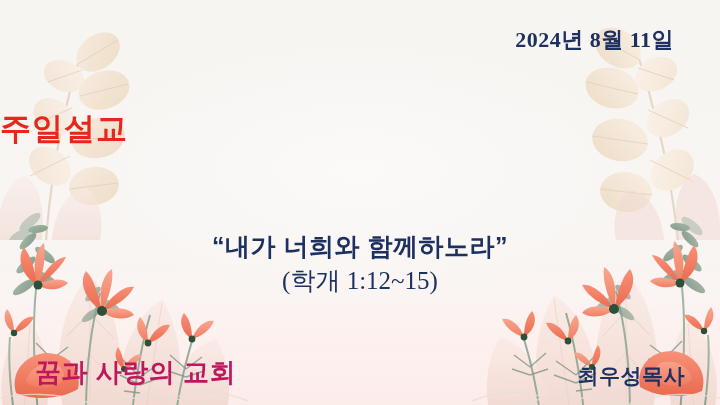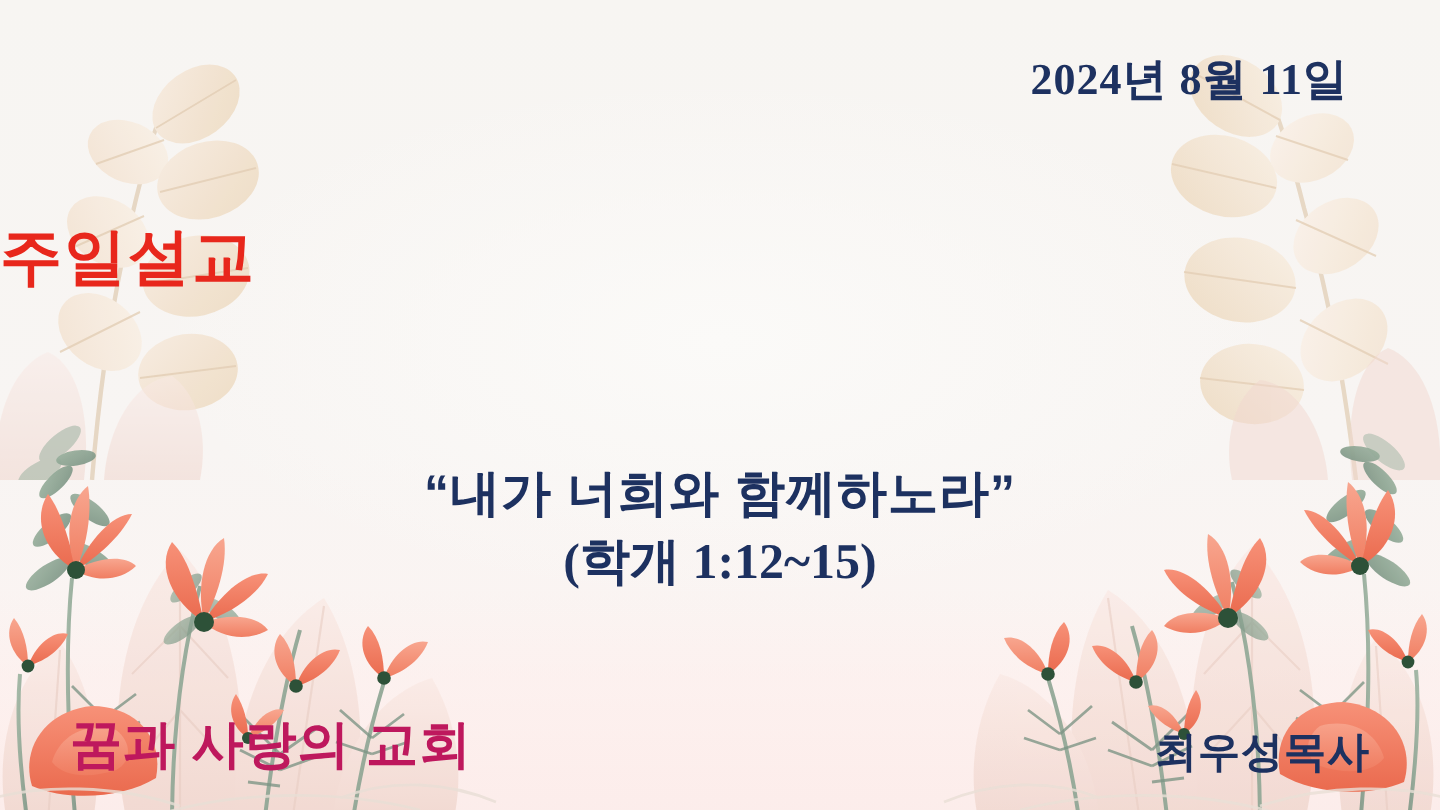--- a/index.html
+++ b/index.html
@@ -77,21 +77,21 @@
     white-space: nowrap;
     margin-top: 40px;
   }
   #scripture-ref {
     position: absolute;
     left: 0; right: 0;
     top: 264px;
     text-align: center;
     font-family: "Liberation Serif", serif;
     font-size: 25px;
-    font-weight: bold;
+    font-weight: normal;
     color: #1d3160;
   }
   #church-name {
     position: absolute;
     left: 35px;
     bottom: 15px;
     font-family: "Liberation Sans", sans-serif;
     font-size: 26px;
     font-weight: bold;
     letter-spacing: 0.5px;

